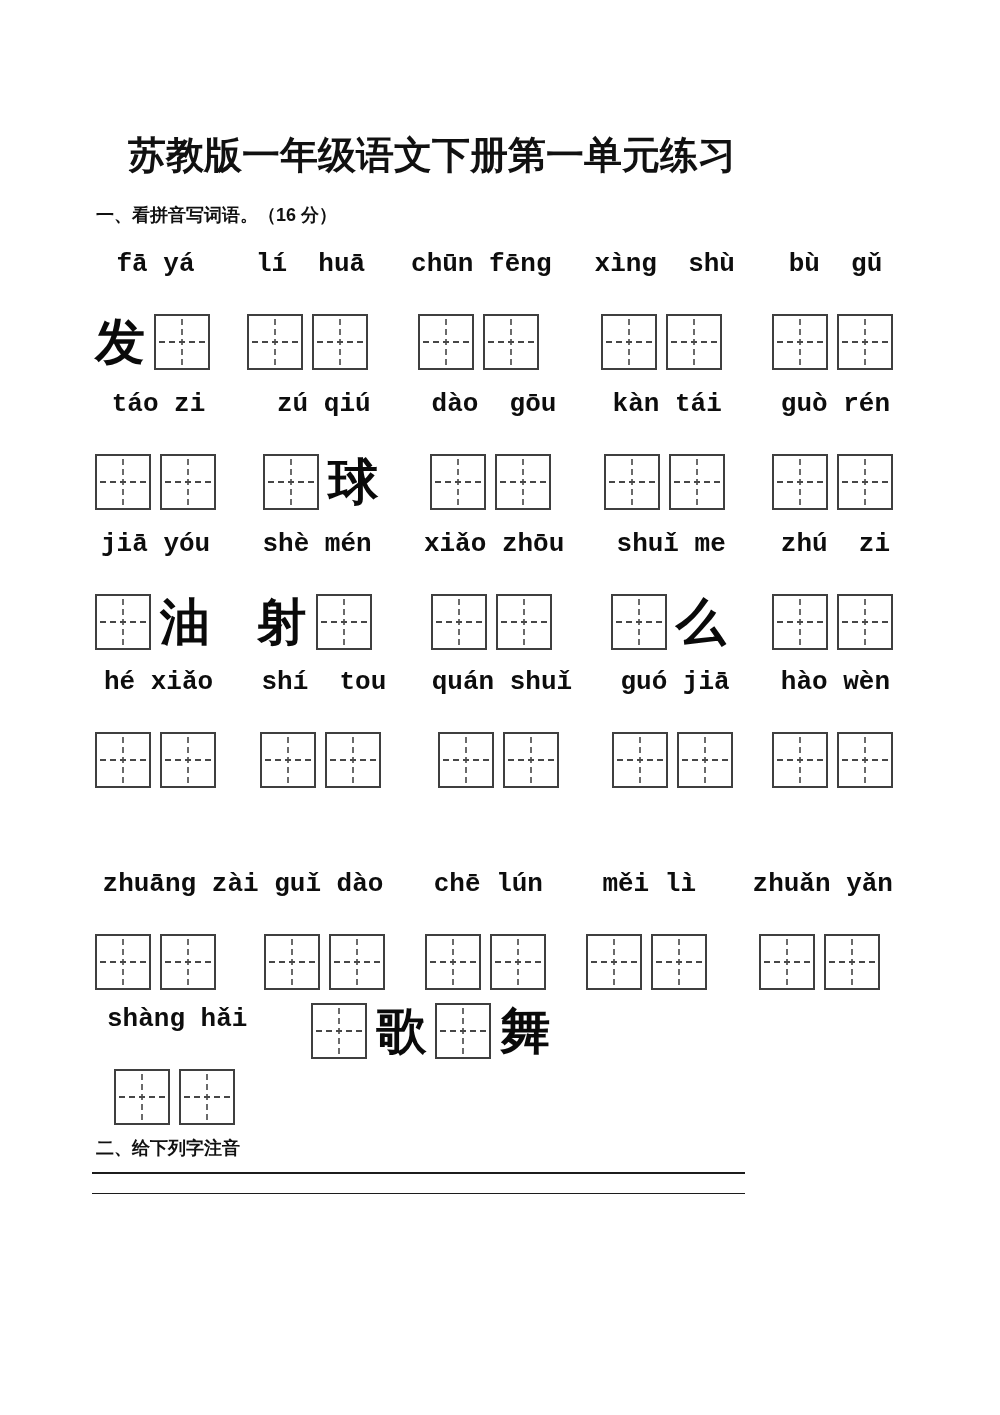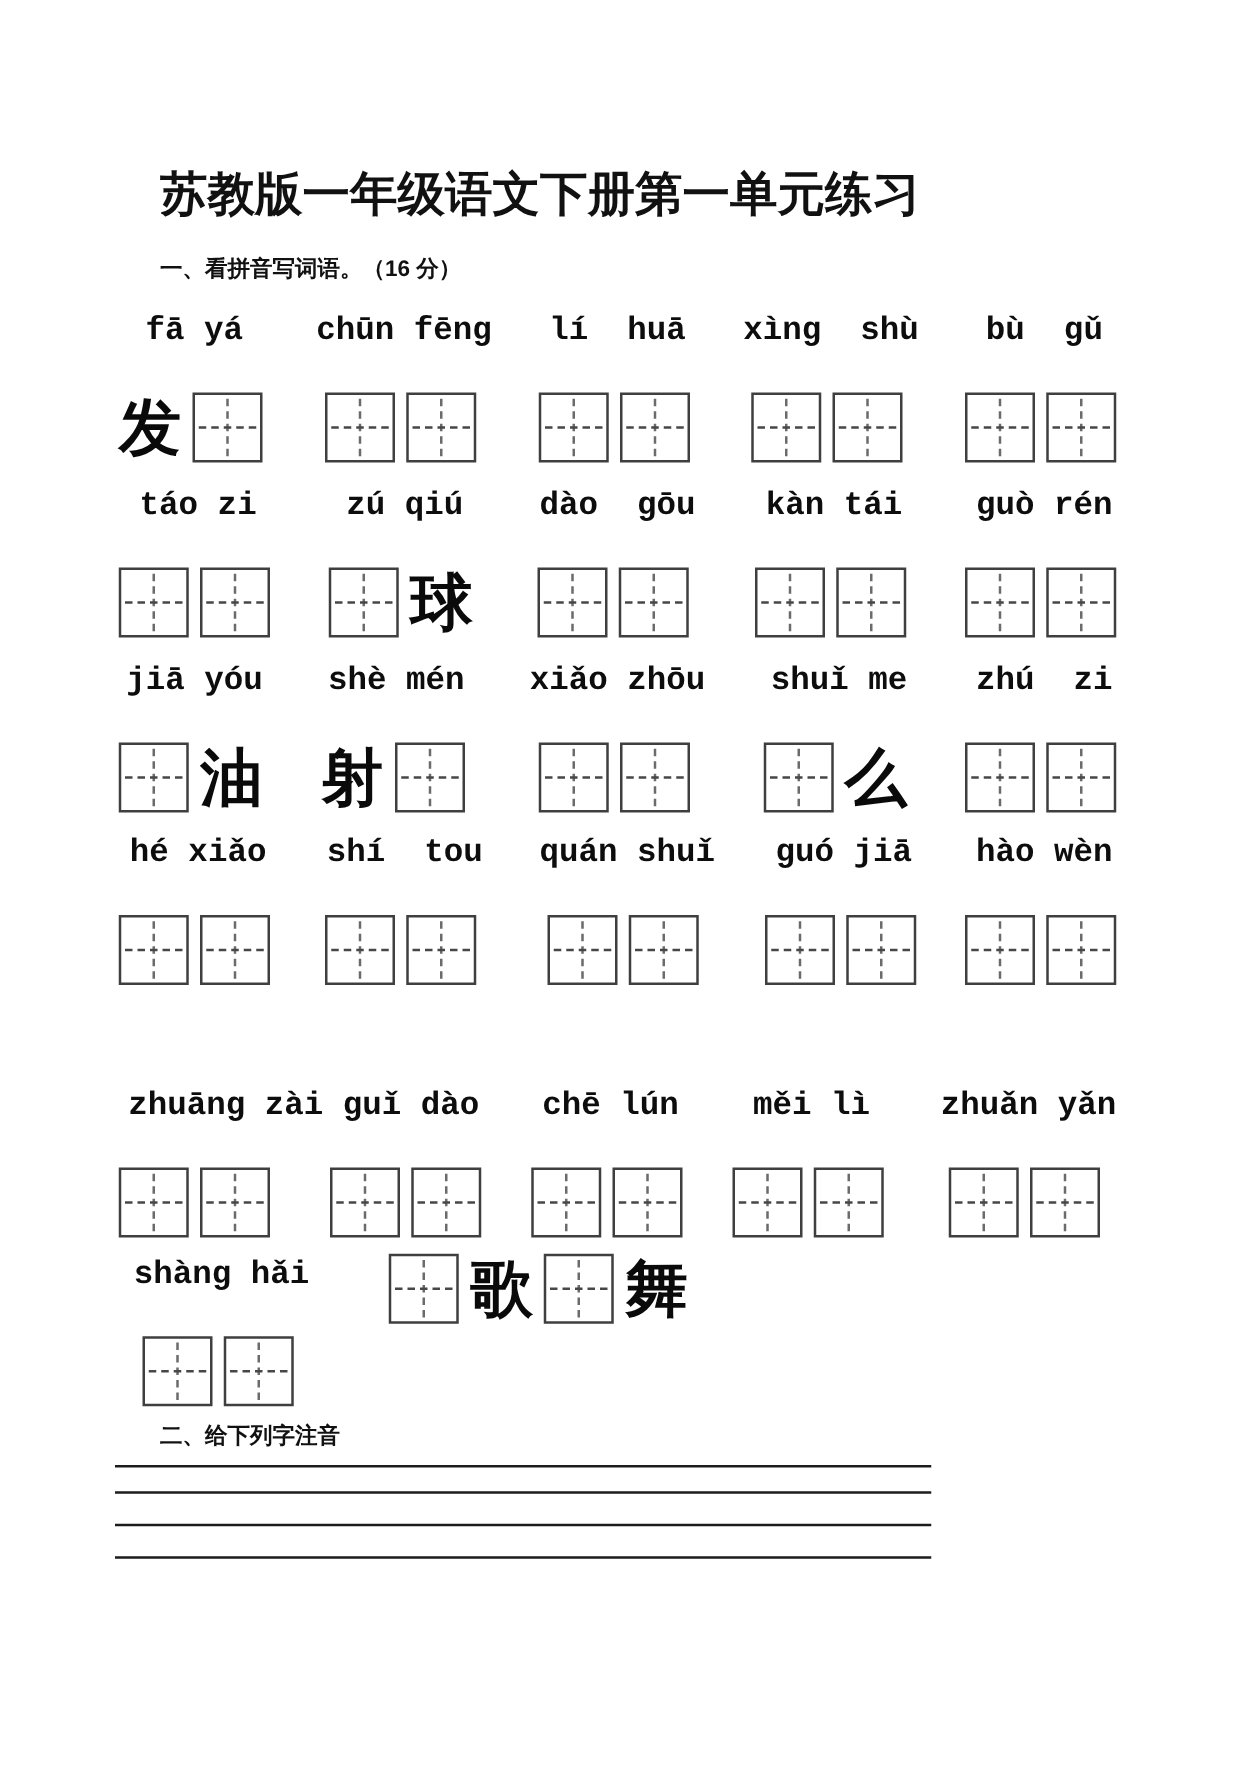--- a/index.html
+++ b/index.html
@@ -1,20 +1,20 @@
 <!DOCTYPE html>
 <html><head>
 <meta charset="utf-8">
 <style>
   html,body{margin:0;padding:0;background:#ffffff;}
-  .page{position:relative;width:1000px;height:1415px;background:#ffffff;color:#111;
+  .page{position:relative;width:1000px;height:1194px;background:#ffffff;color:#111;
         font-family:"Liberation Sans",sans-serif;overflow:hidden;}
   .title{position:absolute;left:128px;top:130px;font-size:38px;font-weight:bold;
          letter-spacing:0;white-space:pre;font-family:"Liberation Sans",sans-serif;}
-  .sec-heading{position:absolute;left:96px;font-size:18px;font-weight:bold;white-space:pre;margin-left:32px;}
+  .sec-heading{position:absolute;left:96px;font-size:18px;font-weight:bold;white-space:pre;}
   #sec1{top:203px;}
   #sec2{top:1136px;}
   .ws-row{position:absolute;left:95px;width:798px;display:flex;justify-content:space-between;}
   .ws-row.row-left{justify-content:flex-start;gap:64px;padding-left:6px;width:792px;}
   .ws-item{display:flex;flex-direction:column;align-items:center;}
   .pinyin{font-family:"Liberation Mono","DejaVu Sans Mono",monospace;font-weight:bold;
           font-size:26px;line-height:32px;height:66px;white-space:pre;padding-left:6px;color:#0d0d0d;}
   .groups{display:flex;gap:48px;}
   .group{display:flex;gap:9px;align-items:flex-end;}
   .cell-box{width:56px;height:56px;box-sizing:border-box;border:2px solid #3f3f3f;
@@ -38,30 +38,30 @@
         <div class="ws-item">
           <div class="pinyin">fā yá</div>
           <div class="groups">
             <div class="group">
               <div class="cell-char">发</div>
               <div class="cell-box"></div>
             </div>
           </div>
         </div>
         <div class="ws-item">
+          <div class="pinyin">lí  huā</div>
+          <div class="groups">
+            <div class="group">
+              <div class="cell-box"></div>
+              <div class="cell-box"></div>
+            </div>
+          </div>
+        </div>
+        <div class="ws-item">
           <div class="pinyin">chūn fēng</div>
-          <div class="groups">
-            <div class="group">
-              <div class="cell-box"></div>
-              <div class="cell-box"></div>
-            </div>
-          </div>
-        </div>
-        <div class="ws-item">
-          <div class="pinyin">lí  huā</div>
           <div class="groups">
             <div class="group">
               <div class="cell-box"></div>
               <div class="cell-box"></div>
             </div>
           </div>
         </div>
         <div class="ws-item">
           <div class="pinyin">xìng  shù</div>
           <div class="groups">

